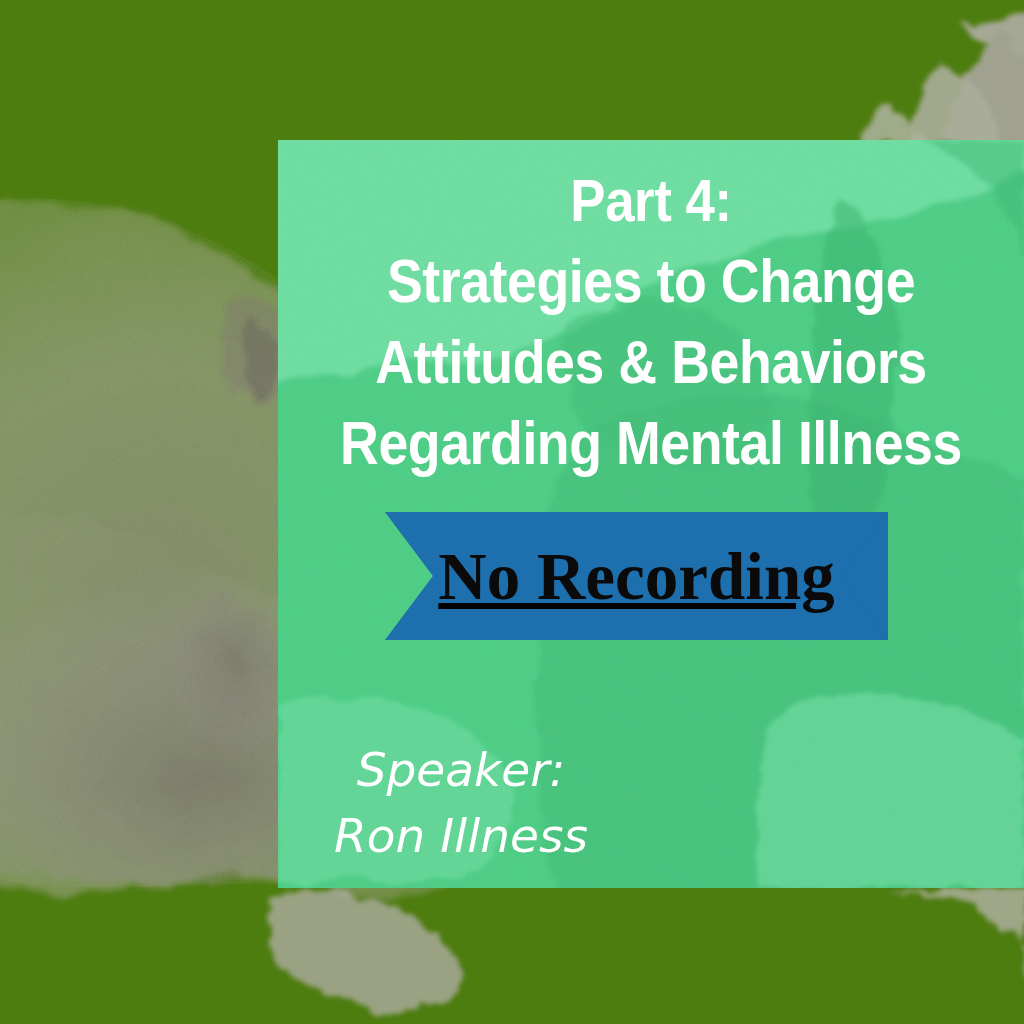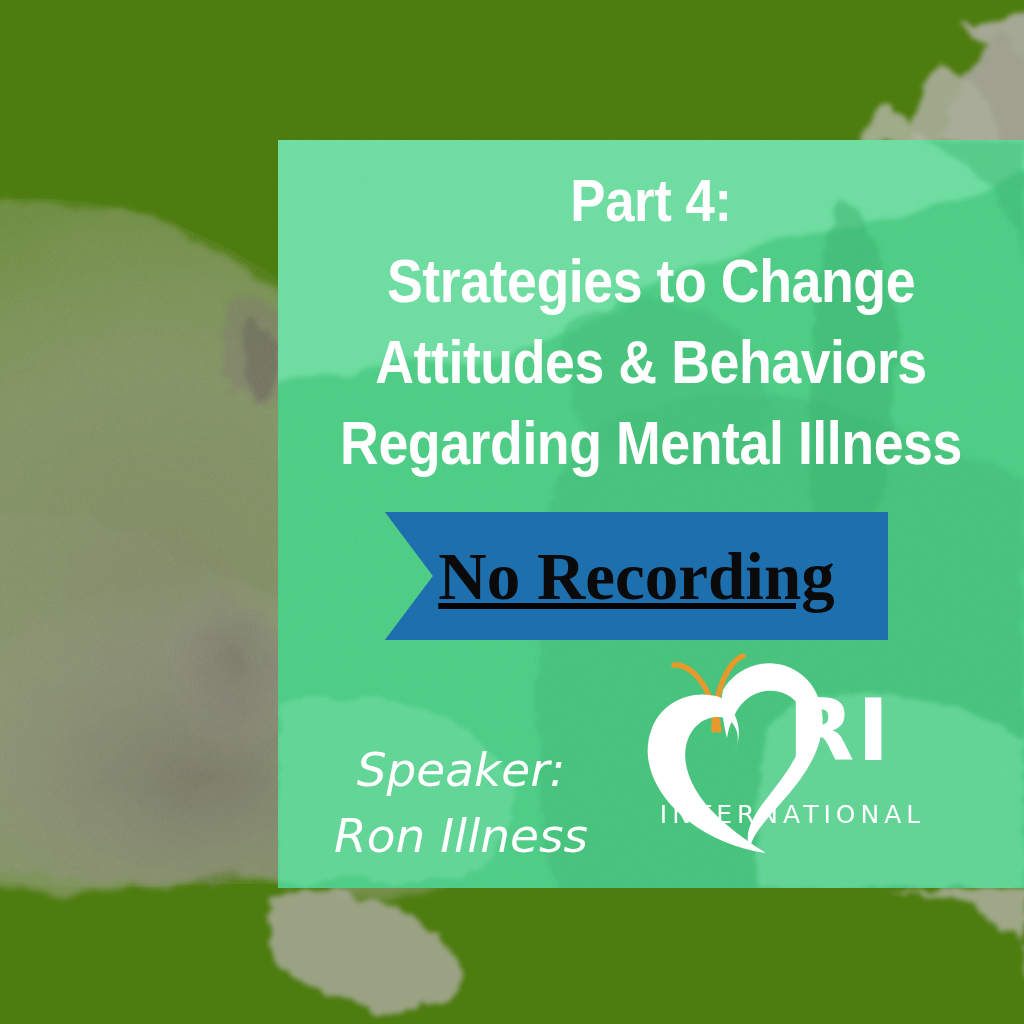--- a/index.html
+++ b/index.html
@@ -354,51 +354,14 @@
   <div id="banner">
     <div id="banner-inner"></div>
     <div id="banner-text">No Recording</div>
   </div>
 
   <div id="speaker-block">
     <div class="sline">Speaker:</div>
     <div class="sline">Ron Illness</div>
   </div>
 
-  <div id="logo">
-
-    <svg id="logo-mark" viewBox="0 0 300 212" xmlns="http://www.w3.org/2000/svg">
-
-      <g fill="none" stroke="#E8992B" stroke-linecap="round">
-        <path d="M 34 17 C 48 16, 62 30, 70 50 C 76 64, 78 74, 79 82" stroke-width="5.4"></path>
-        <path d="M 103 8 C 93 12, 84 26, 79 44 C 75 58, 74 72, 74 82" stroke-width="5.4"></path>
-      </g>
-
-      <path d="M 76 48
-               C 50 42, 22 54, 12 80
-               C 0 110, 14 142, 40 166
-               C 64 188, 96 201, 126 205
-               C 110 195, 88 180, 72 163
-               C 52 142, 42 118, 46 98
-               C 50 80, 62 70, 76 69
-               C 87 68, 94 74, 97 84
-               C 99 92, 97 101, 93 107
-               C 99 96, 101 82, 96 70
-               C 92 58, 85 50, 76 48 Z" fill="#ffffff"></path>
-
-      <path d="M 83 42
-               C 96 20, 122 10, 146 18
-               C 172 27, 186 54, 182 82
-               C 178 110, 160 134, 140 156
-               C 124 174, 112 188, 110 200
-               C 104 188, 110 172, 124 154
-               C 142 131, 160 108, 164 86
-               C 168 66, 158 49, 140 44
-               C 122 39, 104 48, 95 66
-               C 91 74, 88 82, 87 90
-               C 83 74, 80 54, 83 42 Z" fill="#ffffff"></path>
-    </svg>
-
-    <div id="logo-wordmark">RI</div>
-    <div id="logo-sub">INTERNATIONAL</div>
-  </div>
 
 </div>
 
 </body></html>

